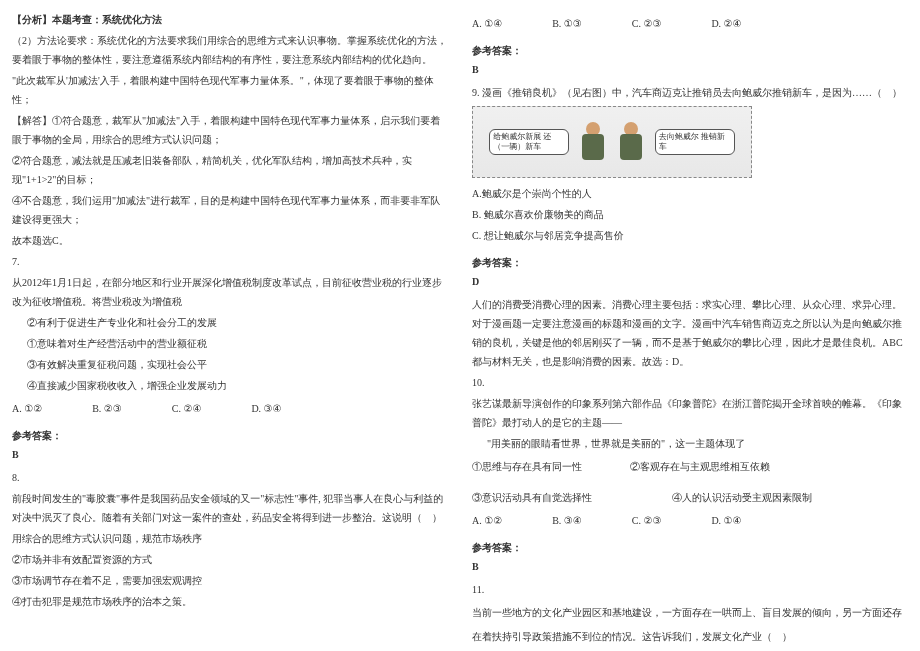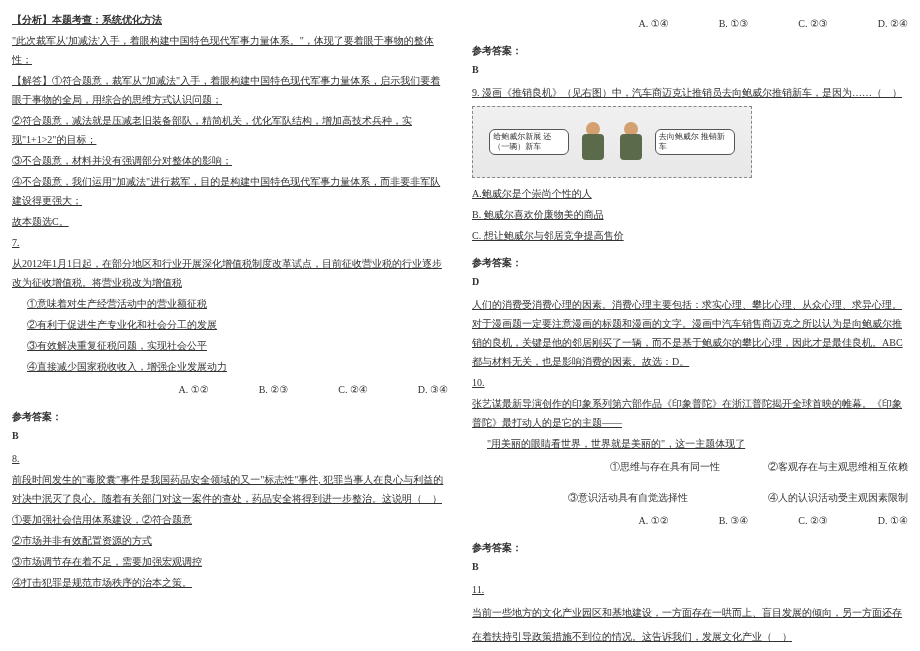--- a/index.html
+++ b/index.html
@@ -12,25 +12,25 @@
       color: #333;
       display: flex;
       overflow: hidden;
     }
     .column {
       width: 50%;
       padding: 10px 12px;
       line-height: 1.9;
     }
     .col-left { border-right: none; }
-    .para { margin-bottom: 2px; text-decoration: underline; }
+    .para { margin-bottom: 2px; }
     .bold { font-weight: bold; }
     .answer-label { font-weight: bold; margin-top: 8px; }
     .answer-value { font-weight: bold; margin-bottom: 4px; }
-    .options-row { display: flex; gap: 50px; margin: 4px 0; justify-content: flex-end; }
+    .options-row { display: flex; gap: 50px; margin: 4px 0; }
     .options-row span { white-space: nowrap; }
     .image-box {
       border: 1px dashed #888;
       width: 280px;
       height: 72px;
       margin: 4px 8px 6px 0;
       position: relative;
       background: linear-gradient(to bottom, #f0f0f0 0%, #e8e8e8 100%);
       display: flex;
       align-items: center;
@@ -68,45 +68,45 @@
       border-radius: 4px;
     }
     .qnum { font-weight: normal; }
     .indent { text-indent: 1.5em; }
   </style>
 </head>
 <body>
 
 <div class="column col-left">
   <div class="para bold">【分析】本题考查：系统优化方法</div>
+  <div class="para">（2）方法论要求：系统优化的方法要求我们用综合的思维方式来认识事物。掌握系统优化的方法，要着眼于事物的整体性，要注意遵循系统内部结构的有序性，要注意系统内部结构的优化趋向。</div>
   <div class="para">"此次裁军从'加减法'入手，着眼构建中国特色现代军事力量体系。"，体现了要着眼于事物的整体性；</div>
   <div class="para">【解答】①符合题意，裁军从"加减法"入手，着眼构建中国特色现代军事力量体系，启示我们要着眼于事物的全局，用综合的思维方式认识问题；</div>
   <div class="para">②符合题意，减法就是压减老旧装备部队，精简机关，优化军队结构，增加高技术兵种，实现"1+1&gt;2"的目标；</div>
-  <div class="para">③不合题意，材料并没有强调部分对整体的影响；</div>
   <div class="para">④不合题意，我们运用"加减法"进行裁军，目的是构建中国特色现代军事力量体系，而非要非军队建设得更强大；</div>
   <div class="para">故本题选C。</div>
 
   <div class="para qnum">7.</div>
   <div class="para">从2012年1月1日起，在部分地区和行业开展深化增值税制度改革试点，目前征收营业税的行业逐步改为征收增值税。将营业税改为增值税</div>
+  <div class="para indent">②有利于促进生产专业化和社会分工的发展</div>
   <div class="para indent">①意味着对生产经营活动中的营业额征税</div>
-  <div class="para indent">②有利于促进生产专业化和社会分工的发展</div>
   <div class="para indent">③有效解决重复征税问题，实现社会公平</div>
   <div class="para indent">④直接减少国家税收收入，增强企业发展动力</div>
   <div class="options-row">
     <span>A. ①②</span>
     <span>B. ②③</span>
     <span>C. ②④</span>
     <span>D. ③④</span>
   </div>
   <div class="answer-label">参考答案：</div>
   <div class="answer-value">B</div>
 
   <div class="para qnum">8.</div>
   <div class="para">前段时间发生的"毒胶囊"事件是我国药品安全领域的又一"标志性"事件, 犯罪当事人在良心与利益的对决中泯灭了良心。随着有关部门对这一案件的查处，药品安全将得到进一步整治。这说明（　）</div>
-  <div class="para">①要加强社会信用体系建设，②符合题意</div>
+  <div class="para">用综合的思维方式认识问题，规范市场秩序</div>
   <div class="para">②市场并非有效配置资源的方式</div>
   <div class="para">③市场调节存在着不足，需要加强宏观调控</div>
   <div class="para">④打击犯罪是规范市场秩序的治本之策。</div>
 </div>
 
 <div class="column col-right">
   <div class="options-row">
     <span>A. ①④</span>
     <span>B. ①③</span>
     <span>C. ②③</span>

